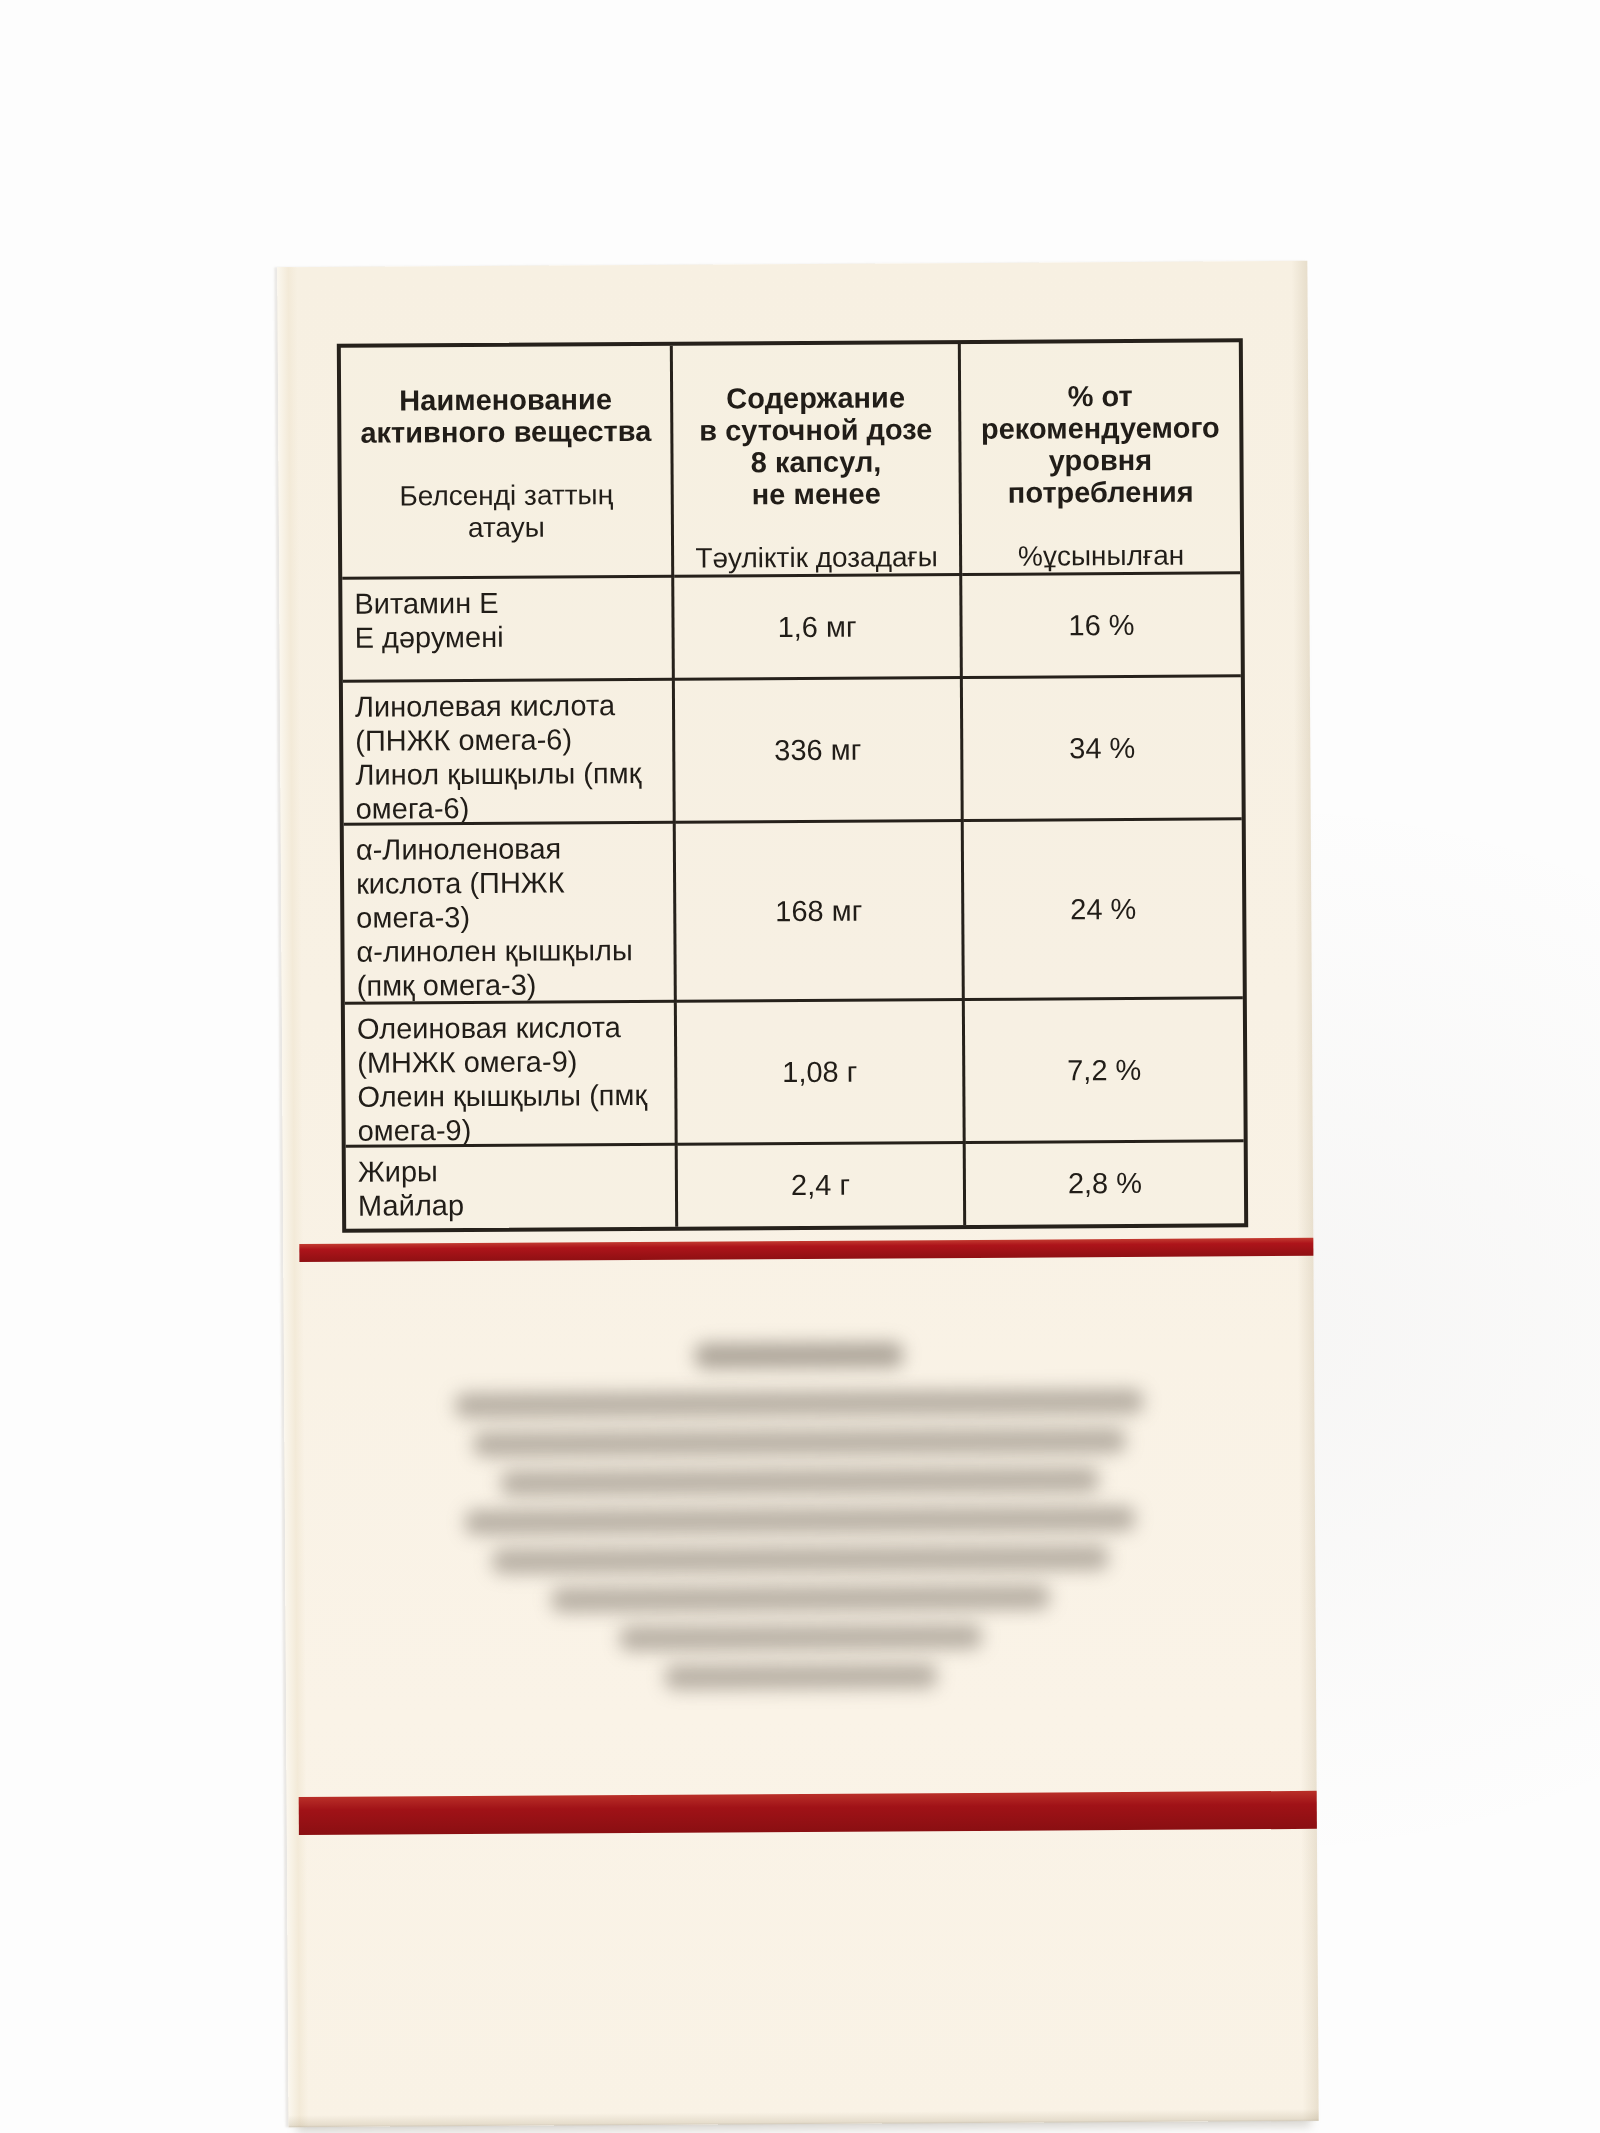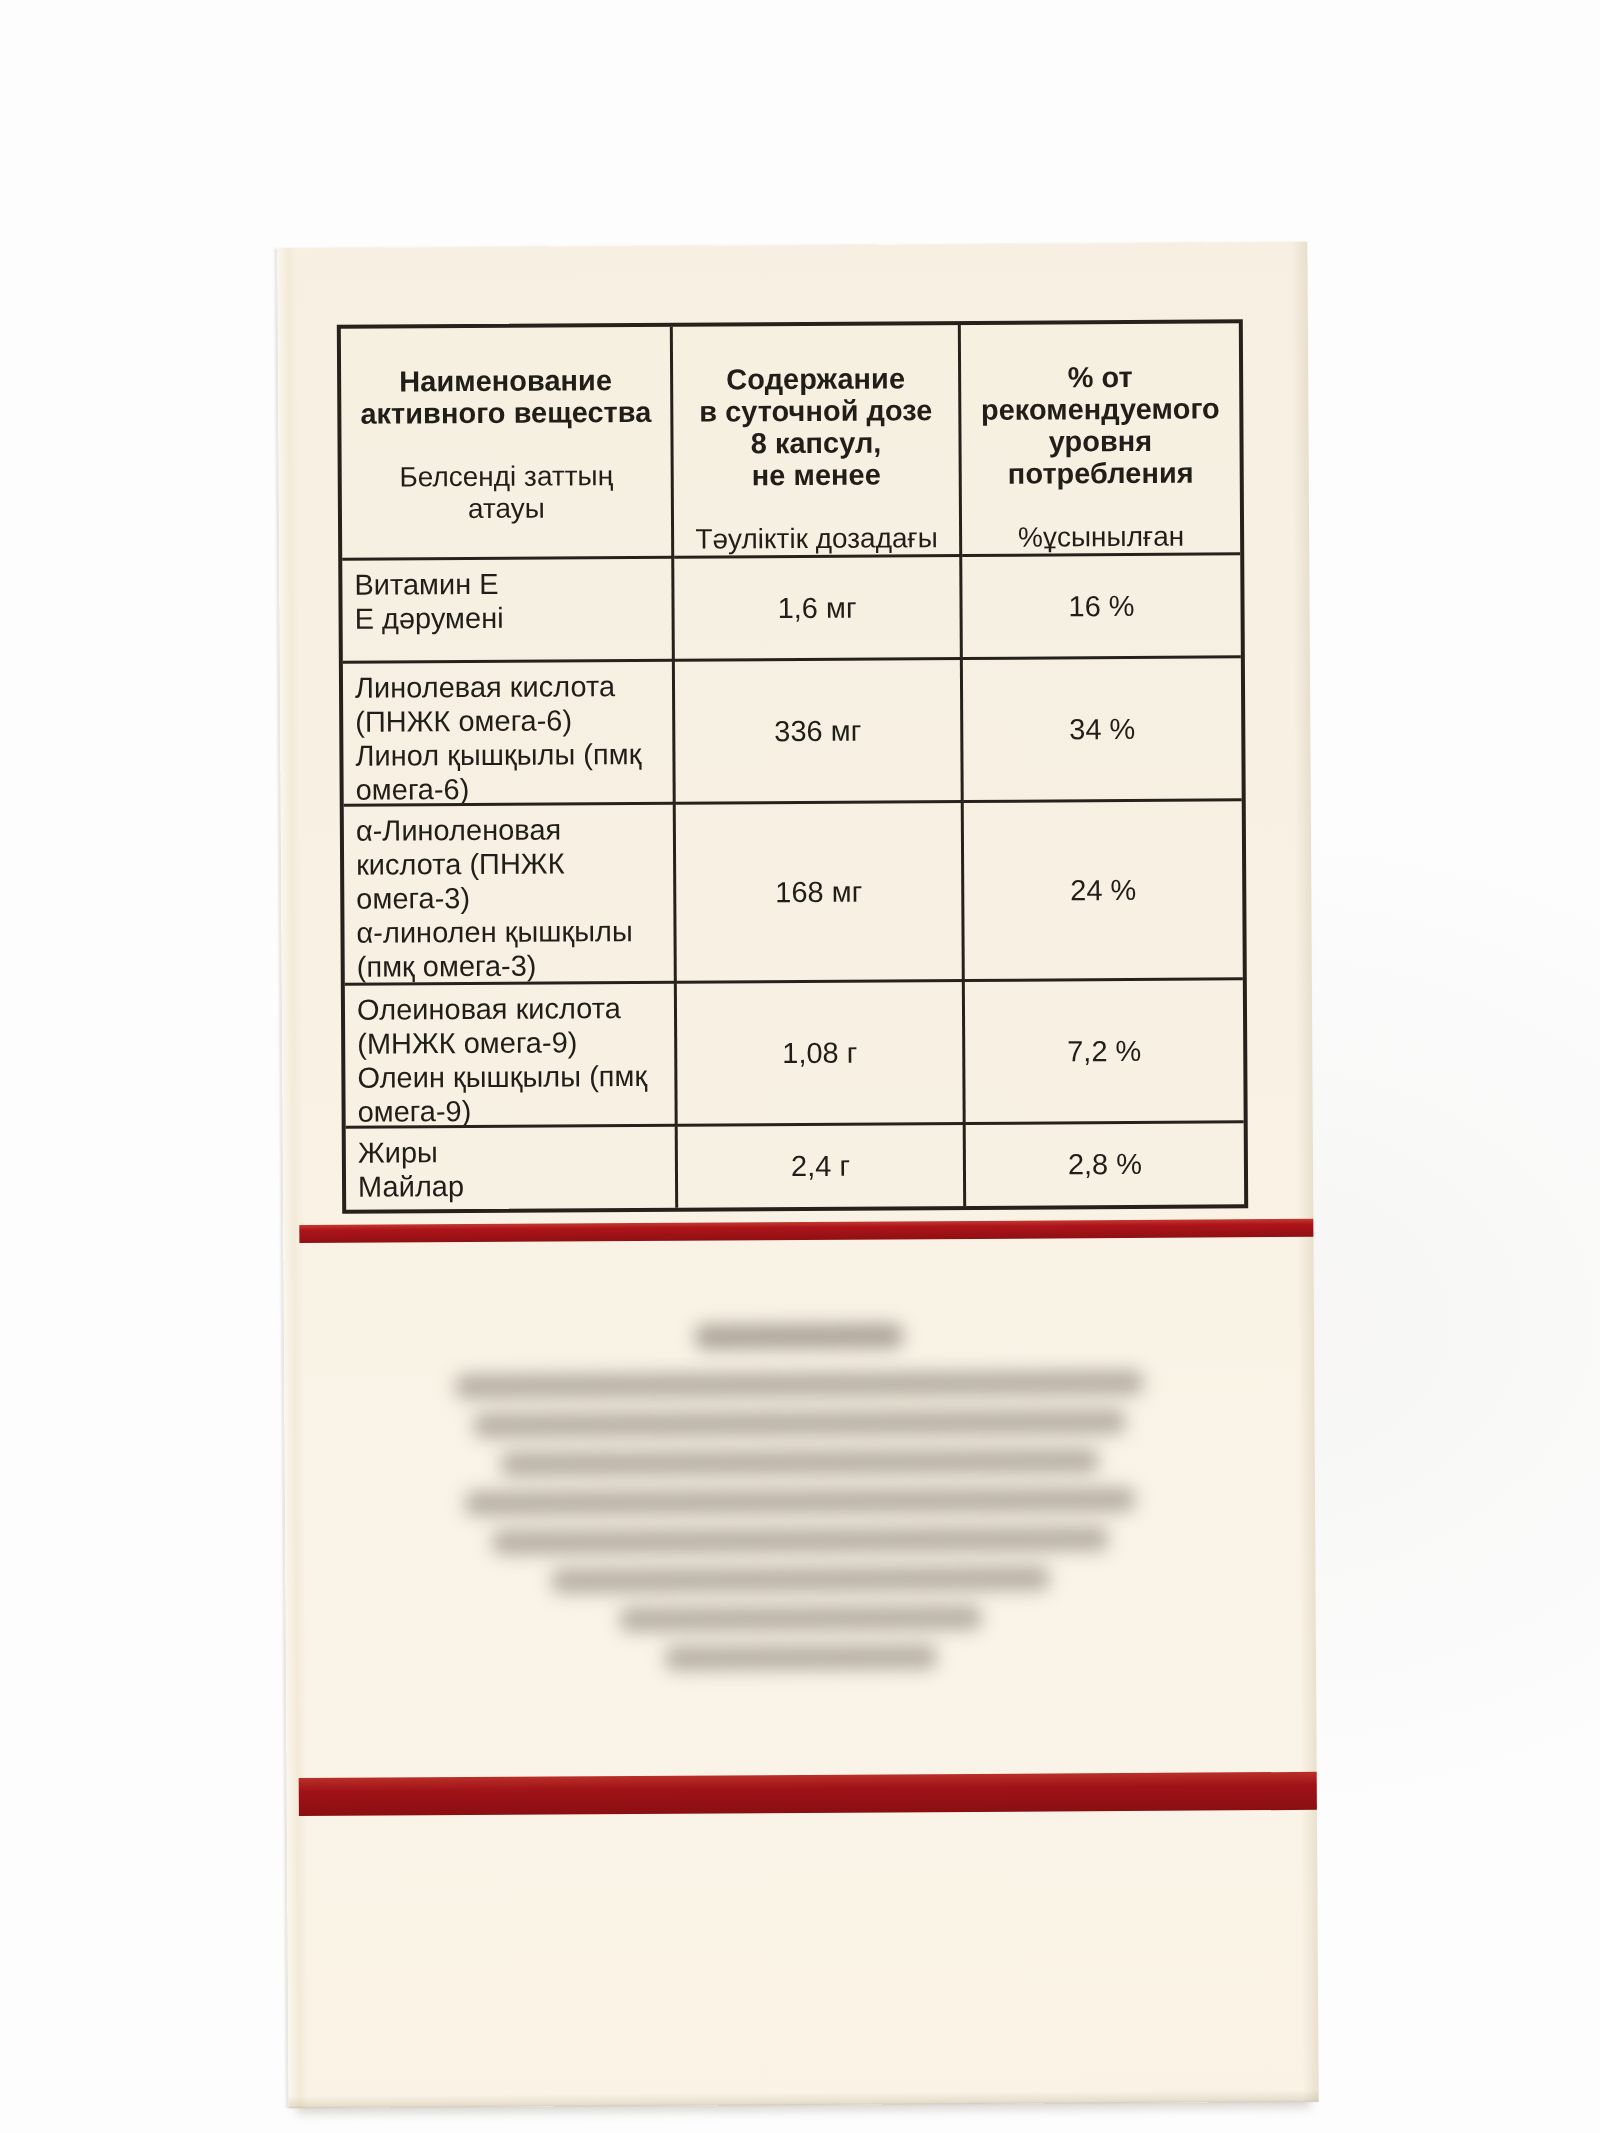--- a/index.html
+++ b/index.html
@@ -9,20 +9,21 @@
     font-family:"Liberation Sans", sans-serif;
     color:#211d18;
     overflow:hidden;
     position:relative;
   }
   .photo{
     position:absolute;inset:0;
     background:
       radial-gradient(1200px 900px at 78% 62%, rgba(120,105,85,0.05), rgba(0,0,0,0) 60%),
       #fdfdfd;
+    margin-top: 19px;
   }
   
   .carton{
     position:absolute;
     left:283px;top:245px;
     width:1030px;height:1860px;
     background:linear-gradient(180deg,#f7f0e2 0%,#f8f1e4 40%,#faf3e7 78%,#f9f2e5 100%);
     transform:rotate(-0.35deg);
     transform-origin:50% 50%;
     box-shadow:-3px 0 2px rgba(150,140,120,0.18), 0 14px 10px -8px rgba(120,110,90,0.25);

